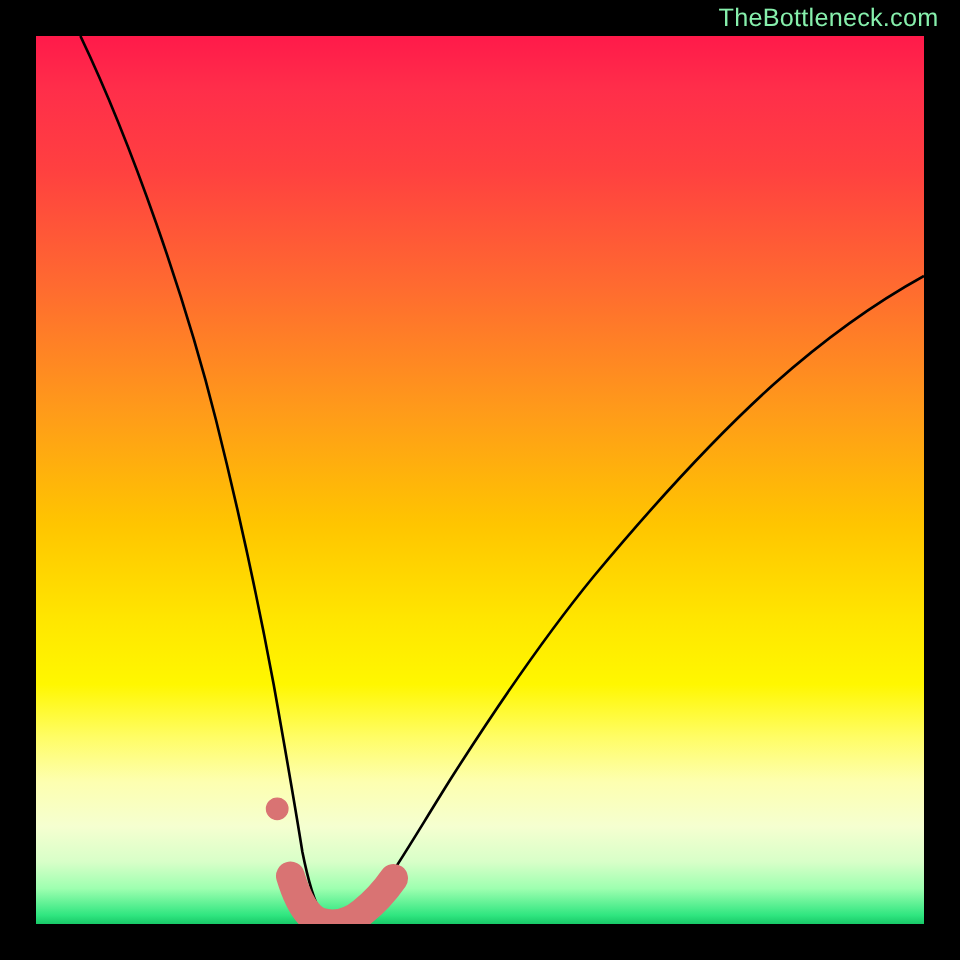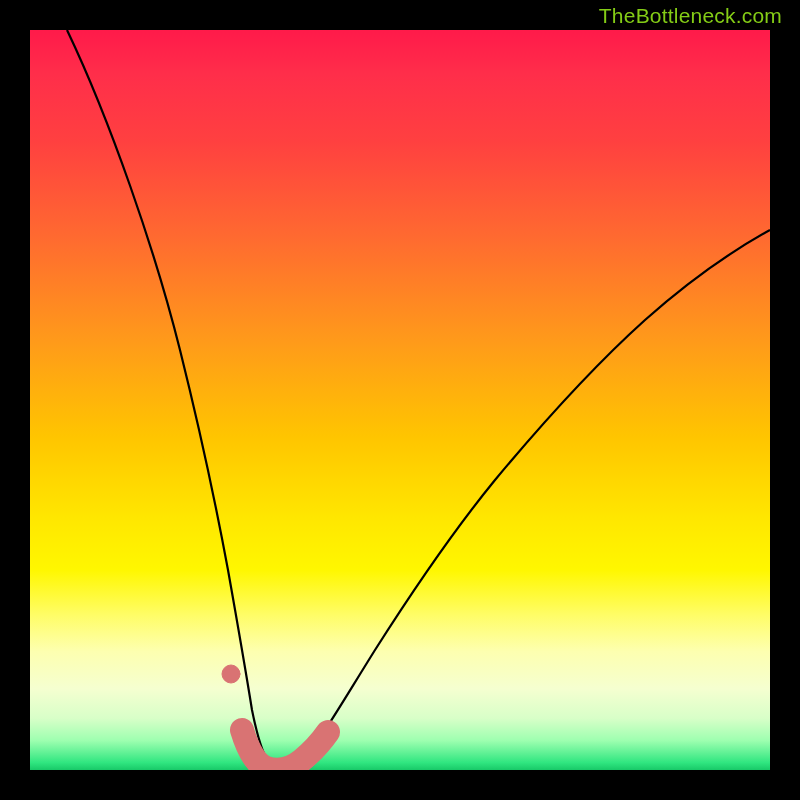--- a/index.html
+++ b/index.html
@@ -52,21 +52,21 @@
   .curve-svg {
     position: absolute;
     inset: 0;
     width: 740px;
     height: 740px;
   }
   .watermark {
     position: absolute;
     top: 4px;
     right: 18px;
-    color: #84cc16;
+    color: #86efac;
     font-size: 21px;
     letter-spacing: 0.2px;
     font-weight: 500;
   }
 </style>
 </head>
 <body>
 
 <div class="frame">
 

